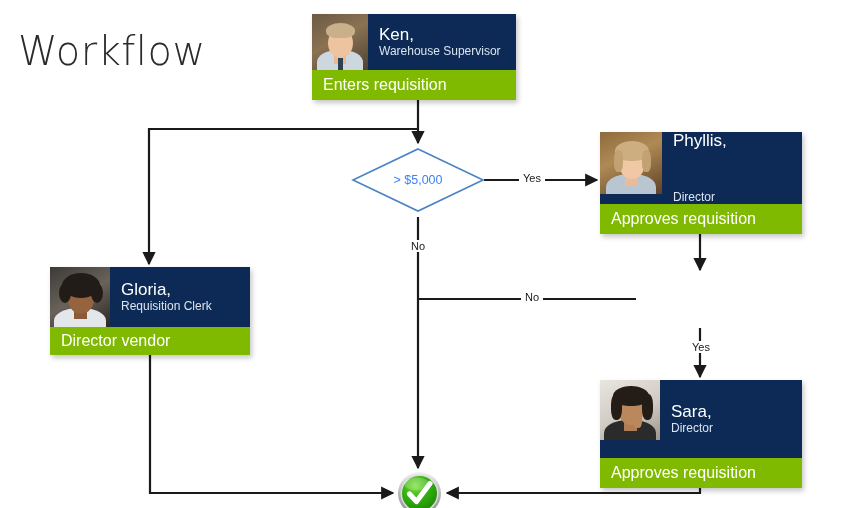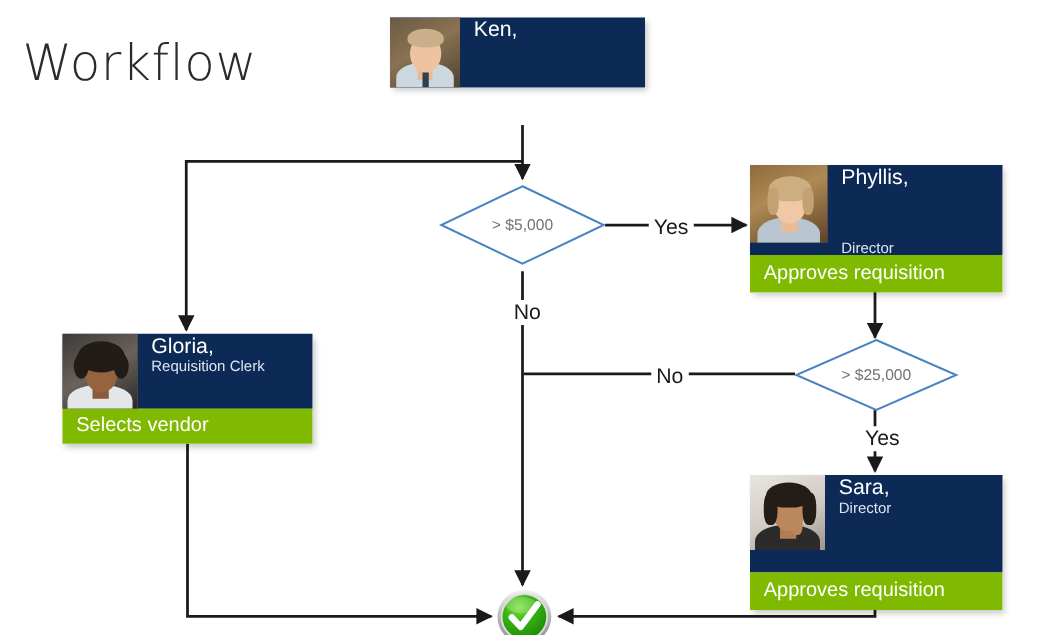--- a/index.html
+++ b/index.html
@@ -21,21 +21,21 @@
   
   .card{position:absolute;box-shadow:2px 3px 5px rgba(0,0,0,.22);}
   .card .head{
     display:flex;align-items:stretch;background:#0c2a55;color:#ffffff;
     overflow:hidden;
   }
   .card .photo{
     flex:0 0 auto;position:relative;overflow:hidden;background:#7a6a58;
   }
   .card .names{
-    flex:1 1 auto;display:flex;flex-direction:column;justify-content:flex-start;
+    flex:1 1 auto;display:flex;flex-direction:column;justify-content:center;
     padding-left:11px;
   }
   .card .nm{font-size:17px;line-height:19px;color:#ffffff;font-weight:400;}
   .card .rl{font-size:12px;line-height:15px;color:#dbe4f0;font-weight:400;}
   .card .task{
     background:#7fba00;color:#ffffff;display:flex;align-items:center;
     padding-left:11px;font-size:16px;font-weight:400;
   }
 
   
@@ -44,27 +44,27 @@
   .ph-hair{position:absolute;border-radius:50% 50% 42% 42%;}
   .ph-body{position:absolute;border-radius:46% 46% 0 0;}
   .ph-neck{position:absolute;}
 
   
   .diamond{position:absolute;}
   .diamond svg{display:block;overflow:visible;}
   .diamond .dlabel{
     position:absolute;left:0;top:0;width:100%;height:100%;
     display:flex;align-items:center;justify-content:center;
-    font-size:12.5px;color:#737373;
+    font-size:12.5px;color:#3b82f6;
   }
 
   
   .lines{position:absolute;left:0;top:0;width:841px;height:508px;}
   .edgelabel{
-    position:absolute;font-size:17px;color:#1a1a1a;background:#ffffff;
+    position:absolute;font-size:11px;color:#1a1a1a;background:#ffffff;
     padding:0 4px;white-space:nowrap;
   }
 
   
   .check{
     position:absolute;left:397px;top:459px;width:45px;height:45px;
   }
 </style>
 </head>
 <body>
@@ -104,41 +104,37 @@
   <div class="edgelabel" style="left:521px;top:279px;">No</div>
   <div class="edgelabel" style="left:688px;top:329px;">Yes</div>
 
   <div class="diamond" style="left:352px;top:136px;width:132px;height:64px;">
     <svg width="132" height="64" viewBox="0 0 132 64">
       <polygon points="66,1 131,32 66,63 1,32" fill="#ffffff" stroke="#4a83c4" stroke-width="1.6"></polygon>
     </svg>
     <div class="dlabel">&gt; $5,000</div>
   </div>
 
-  <div class="diamond" style="left:636px;top:259px;width:130px;height:58px;">
-    <svg width="130" height="58" viewBox="0 0 130 58">
-      <polygon points="65,1 129,29 65,57 1,29" fill="#ffffff" stroke="#4a83c4" stroke-width="1.6"></polygon>
-    </svg>
-    <div class="dlabel">&gt; $25,000</div>
-  </div>
 
   <div class="card" style="left:312px;top:2px;width:204px;">
     <div class="head">
       <div class="photo" style="width:56px;height:56px;">
         <div class="ph-bg" style="background:linear-gradient(150deg,#6b5a45 0%,#8a7252 45%,#4d4232 100%);"></div>
         <div class="ph-body" style="left:5px;bottom:-6px;width:46px;height:26px;background:#cdd7e0;"></div>
         <div class="ph-neck" style="left:22px;bottom:6px;width:12px;height:12px;background:#e8bb98;"></div>
         <div class="ph-face" style="left:16px;top:14px;width:25px;height:30px;background:#edc3a0;"></div>
         <div class="ph-hair" style="left:14px;top:9px;width:29px;height:15px;background:#c9b08a;"></div>
         <div class="ph-neck" style="left:26px;bottom:0px;width:5px;height:12px;background:#2d4150;"></div>
       </div>
       <div class="names" style="height:56px;">
         <div class="nm">Ken,</div>
-      </div>
-    </div>
+        <div class="rl">Warehouse Supervisor</div>
+      </div>
+    </div>
+    <div class="task" style="height:30px;">Enters requisition</div>
   </div>
 
   <div class="card" style="left:600px;top:120px;width:202px;">
     <div class="head">
       <div class="photo" style="width:62px;height:62px;">
         <div class="ph-bg" style="background:linear-gradient(155deg,#8e6b3d 0%,#b08a55 40%,#5d4226 100%);"></div>
         <div class="ph-body" style="left:6px;bottom:-8px;width:50px;height:28px;background:#b9c6d2;"></div>
         <div class="ph-neck" style="left:25px;bottom:8px;width:13px;height:12px;background:#e9bc97;"></div>
         <div class="ph-face" style="left:19px;top:16px;width:26px;height:31px;background:#f0c8a6;"></div>
         <div class="ph-hair" style="left:15px;top:9px;width:34px;height:20px;background:#cdae80;"></div>
@@ -162,21 +158,21 @@
         <div class="ph-face" style="left:18px;top:17px;width:26px;height:30px;background:#96633f;"></div>
         <div class="ph-hair" style="left:12px;top:6px;width:38px;height:25px;background:#211c18;border-radius:50%;"></div>
         <div class="ph-hair" style="left:9px;top:16px;width:12px;height:20px;background:#211c18;border-radius:50%;"></div>
         <div class="ph-hair" style="left:41px;top:16px;width:12px;height:20px;background:#211c18;border-radius:50%;"></div>
       </div>
       <div class="names" style="height:60px;">
         <div class="nm">Gloria,</div>
         <div class="rl">Requisition Clerk</div>
       </div>
     </div>
-    <div class="task" style="height:28px;">Selects vendor</div>
+    <div class="task" style="height:28px;">Director vendor</div>
   </div>
 
   <div class="card" style="left:600px;top:368px;width:202px;">
     <div class="head">
       <div class="photo" style="width:60px;height:60px;">
         <div class="ph-bg" style="background:linear-gradient(155deg,#e9e6e0 0%,#cfcac2 55%,#9d968c 100%);"></div>
         <div class="ph-body" style="left:4px;bottom:-8px;width:52px;height:28px;background:#2b2b2b;"></div>
         <div class="ph-neck" style="left:24px;bottom:9px;width:13px;height:12px;background:#b07d54;"></div>
         <div class="ph-face" style="left:18px;top:14px;width:26px;height:31px;background:#bb875c;"></div>
         <div class="ph-hair" style="left:13px;top:6px;width:36px;height:20px;background:#241c16;"></div>

